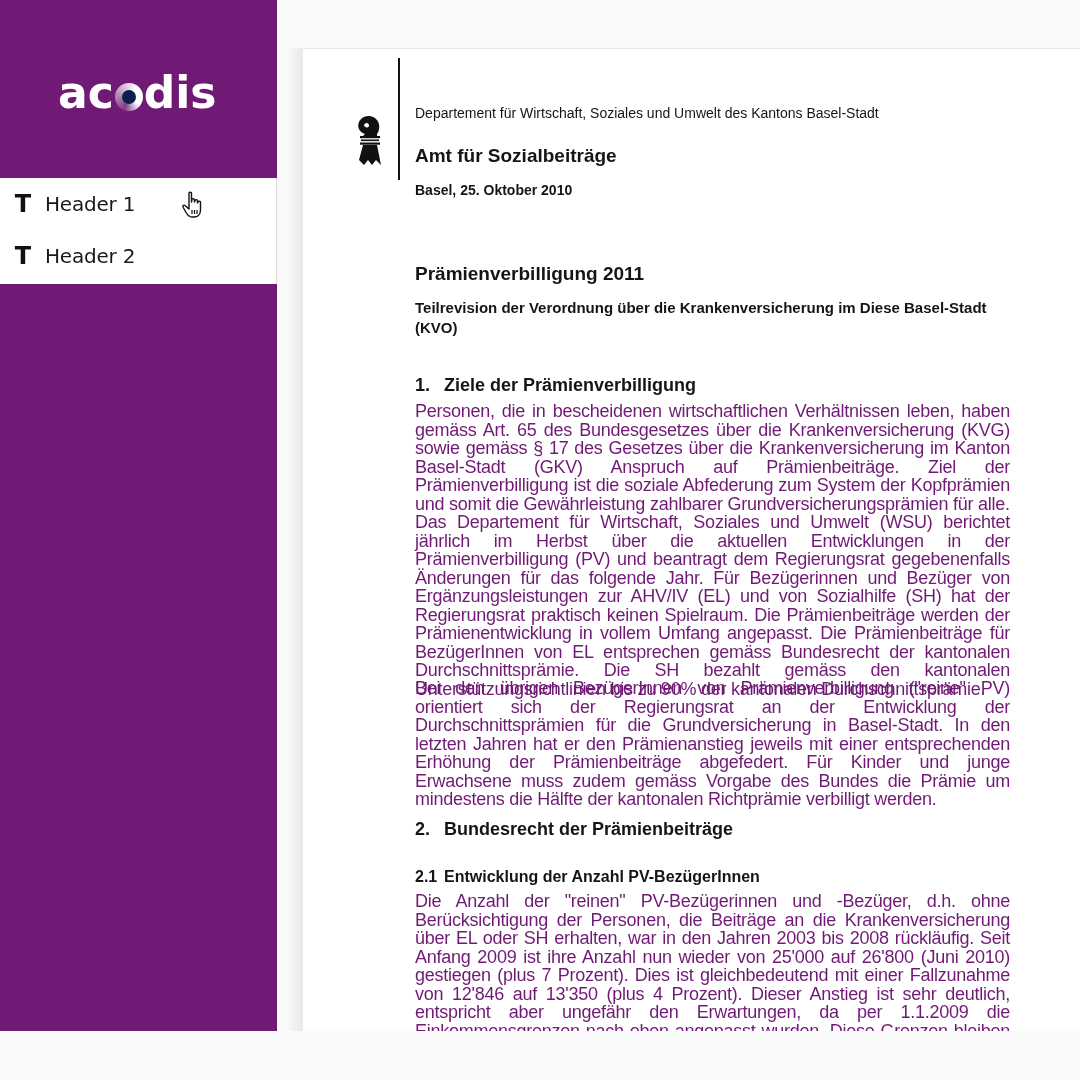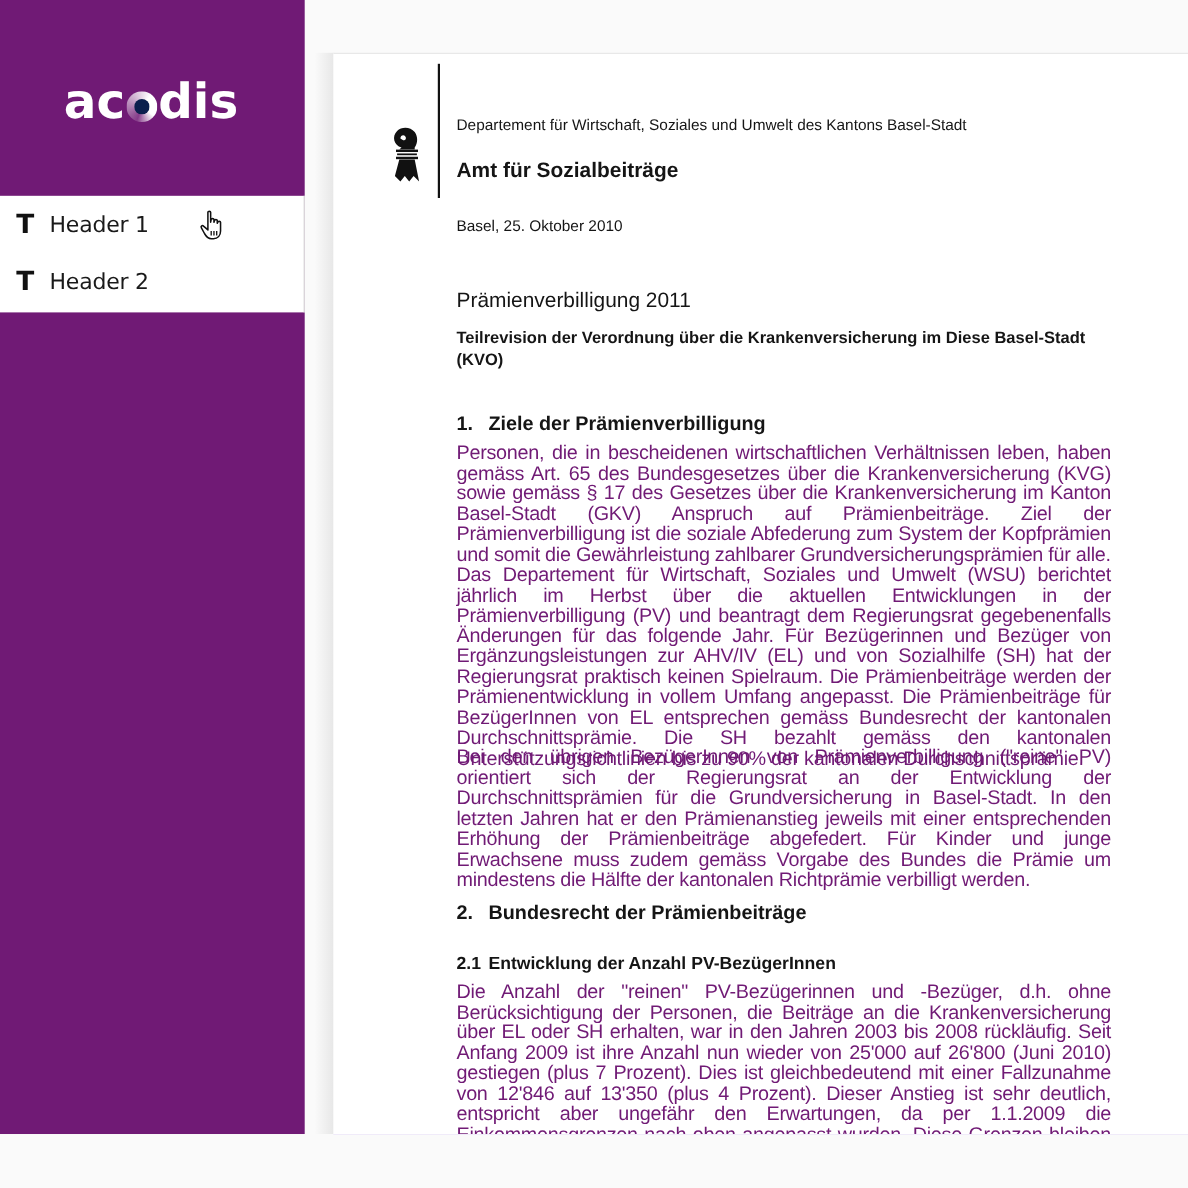--- a/index.html
+++ b/index.html
@@ -65,22 +65,22 @@
     }
     .letterhead-rule {
       position: absolute; left: 95px; top: 9px; width: 2px; height: 122px; background: #111;
     }
     .crest {
       position: absolute; left: 52px; top: 65px; width: 30px; height: 52px;
     }
     .doc { position: absolute; left: 112px; top: 0; width: 595px; color: #151515; }
     .dept { position: absolute; top: 56px; font-size: 14px; white-space: nowrap; }
     .amt { position: absolute; top: 96px; font-size: 19px; font-weight: bold; white-space: nowrap; }
-    .date { position: absolute; top: 148px; font-size: 14px; white-space: nowrap; }
-    .title { position: absolute; top: 214px; font-size: 19px; font-weight: normal; white-space: nowrap; }
+    .date { position: absolute; top: 133px; font-size: 14px; white-space: nowrap; font-weight: bold; }
+    .title { position: absolute; top: 214px; font-size: 19px; font-weight: bold; white-space: nowrap; }
     .subtitle { position: absolute; top: 249px; width: 590px; font-size: 15px; font-weight: bold; line-height: 20px; }
     .h1 { position: absolute; font-size: 18px; font-weight: bold; white-space: nowrap; }
     .h1 .num { display: inline-block; width: 29px; }
     .h2 { position: absolute; font-size: 16px; font-weight: bold; white-space: nowrap; }
     .h2 .num { display: inline-block; width: 29px; }
     .para {
       position: absolute; width: 595px; font-size: 18px; line-height: 18.5px;
       text-align: justify; color: #701a75;
       letter-spacing: -0.25px;
     }

